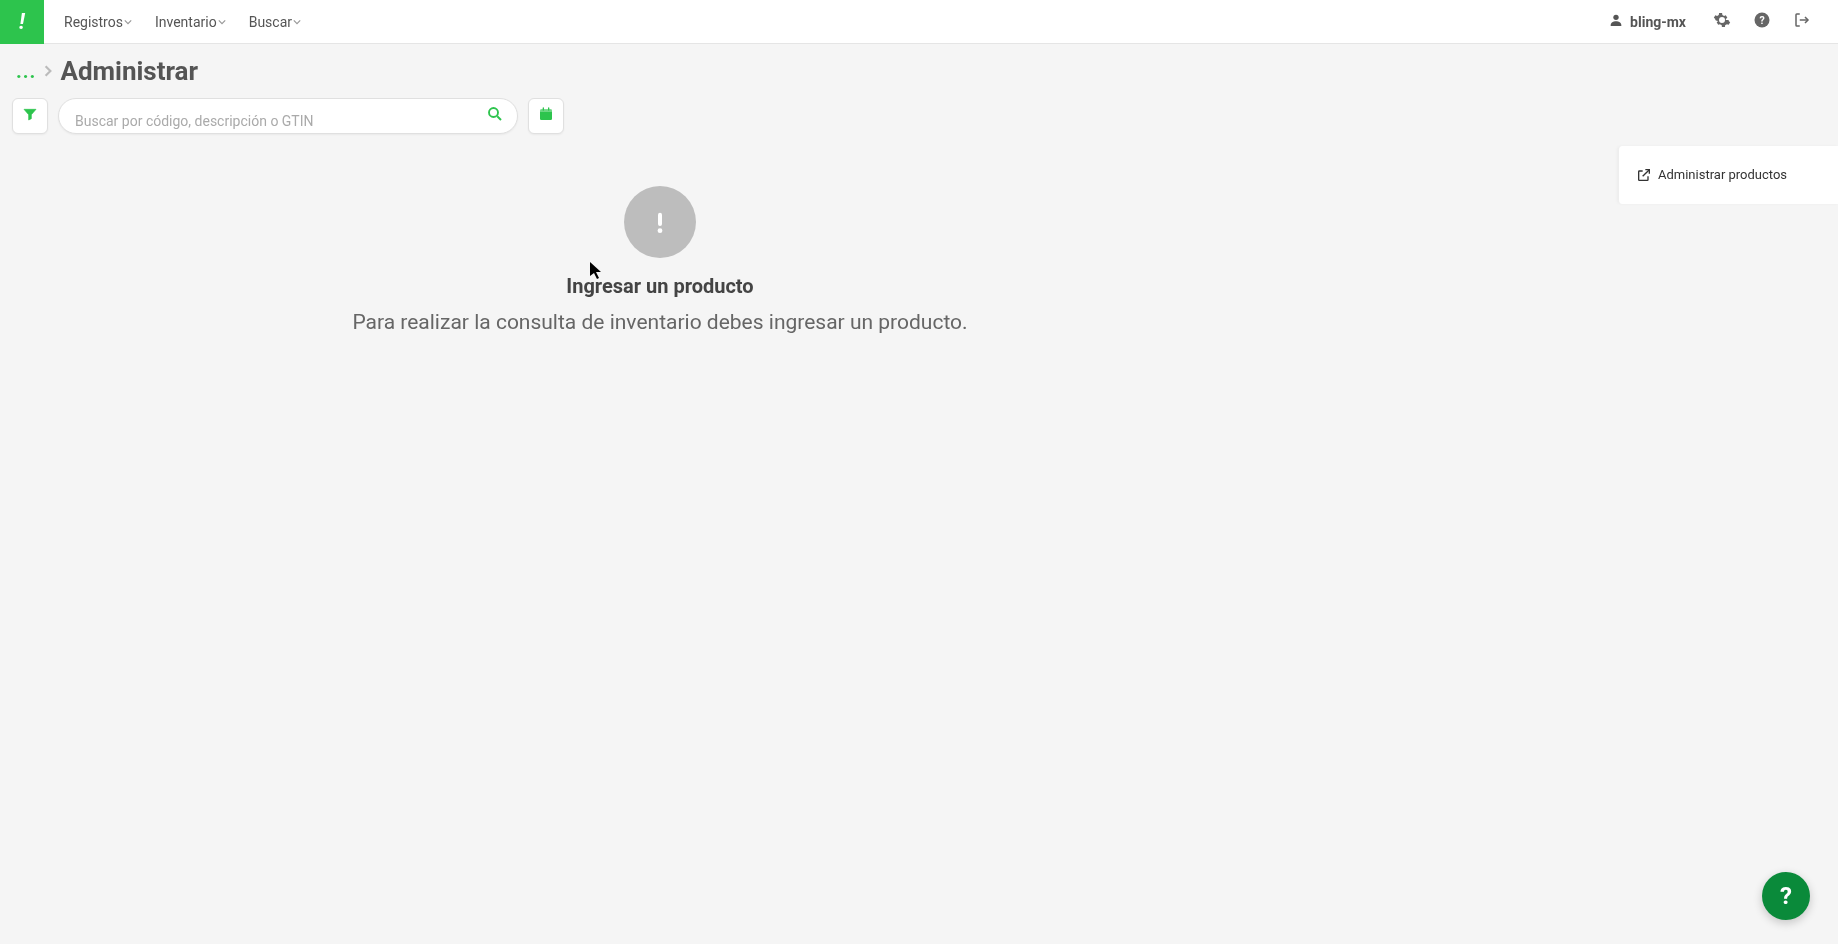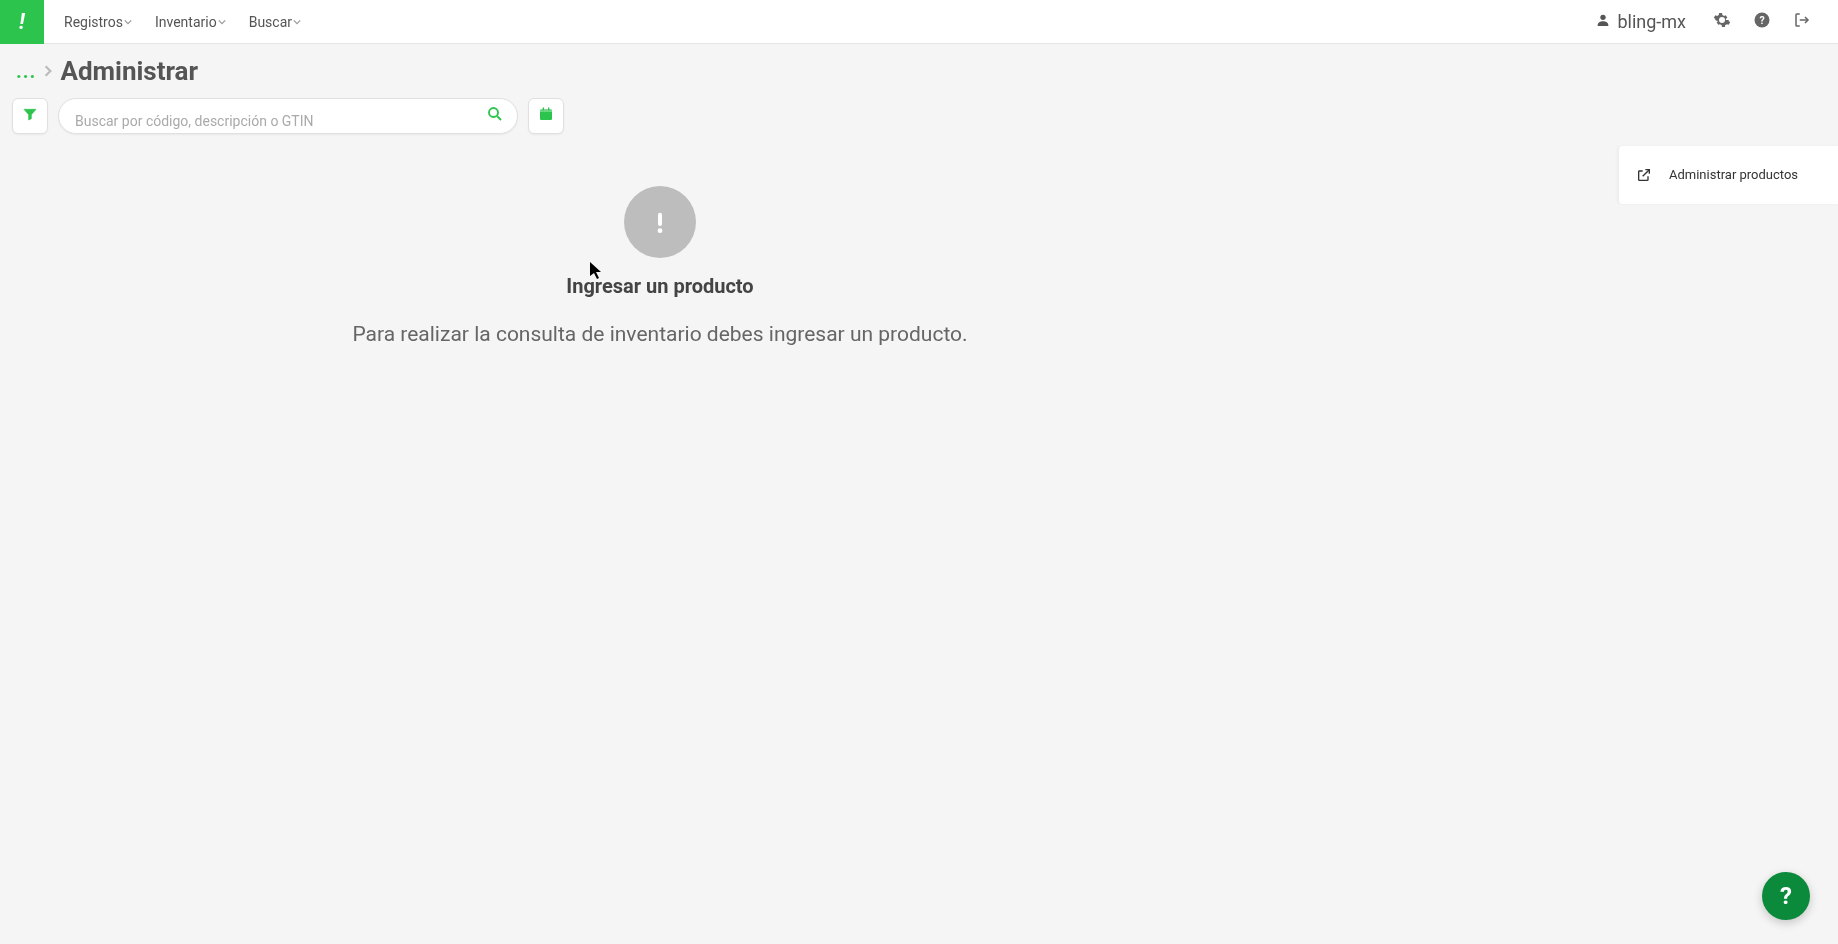--- a/index.html
+++ b/index.html
@@ -62,22 +62,22 @@
       stroke: #999;
     }
     .nav-spacer {
       flex: 1;
     }
     .user-area {
       display: flex;
       align-items: center;
       gap: 6px;
       color: #555;
-      font-size: 18px;
-      font-weight: 400;
+      font-size: 14px;
+      font-weight: 700;
       margin-right: 16px;
       cursor: pointer;
     }
     .icon-btn {
       width: 32px;
       height: 32px;
       display: flex;
       align-items: center;
       justify-content: center;
       color: #666;
@@ -223,42 +223,42 @@
     }
     .empty-icon svg {
       width: 32px;
       height: 32px;
       fill: #fff;
     }
     .empty-title {
       color: #444;
       font-size: 20px;
       font-weight: 700;
-      margin-bottom: 24px;
+      margin-bottom: 12px;
       text-align: right;
     }
     .empty-subtitle {
       color: #666;
       font-size: 21px;
     }
     
     .side-panel {
       width: 220px;
       background: #fff;
       border-left: 1px solid #eee;
       border-radius: 4px 0 0 4px;
       margin-right: 0;
       box-shadow: -1px 0 3px rgba(0,0,0,0.04);
       padding: 10px 0;
       height: fit-content;
     }
     .side-item {
       display: flex;
       align-items: flex-end;
-      gap: 16px;
+      gap: 5px;
       padding: 10px 16px;
       cursor: pointer;
       border-bottom: 1px solid #f0f0f0;
     }
     .side-item:last-child {
       border-bottom: none;
     }
     .side-item-icon {
       width: 18px;
       height: 18px;

